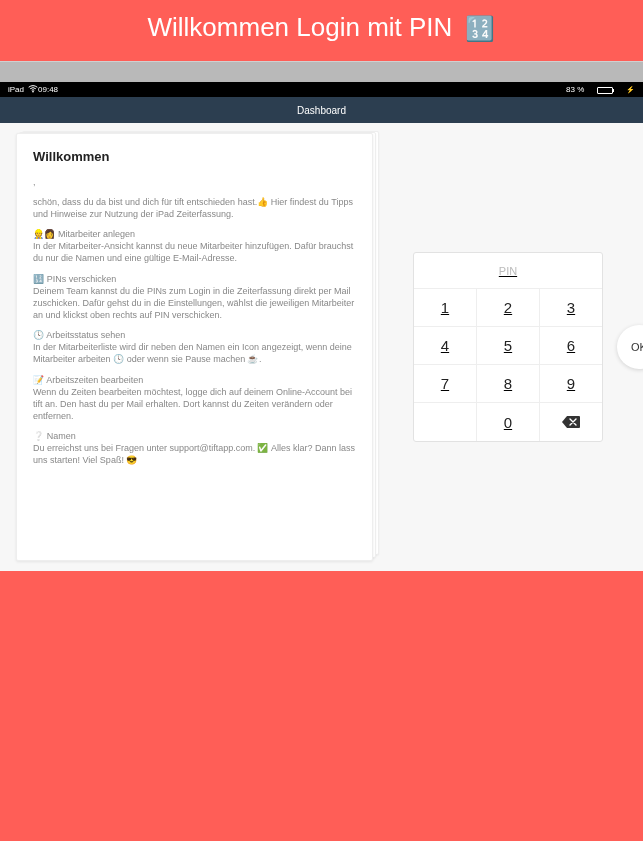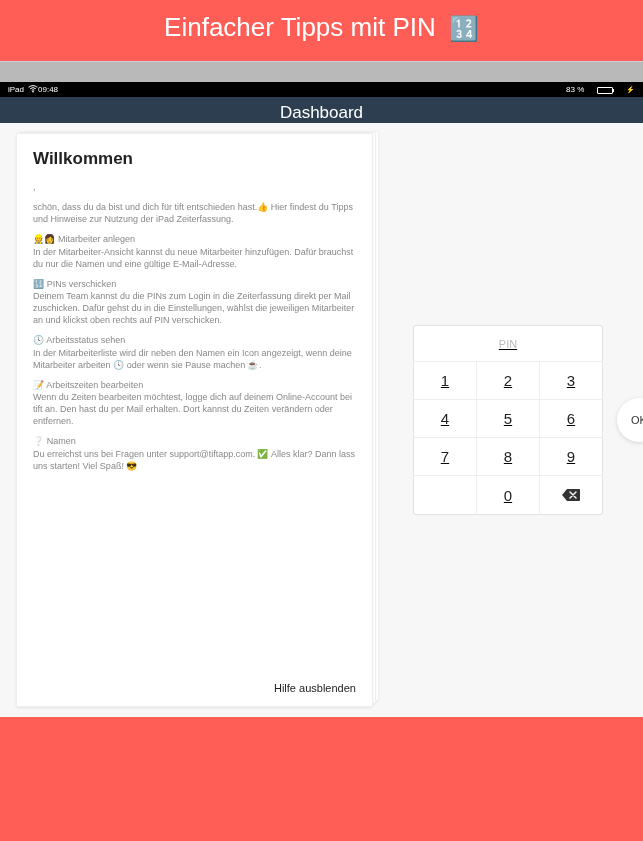--- a/index.html
+++ b/index.html
@@ -20,21 +20,21 @@
       font-weight: 300;
     }
     .hero-emoji {
       display: inline-block;
       vertical-align: middle;
       margin-left: 6px;
       font-size: 24px;
     }
     .tablet-wrap {
       background: #fff;
-      height: 656px;
+      height: 510px;
       position: relative;
       border-top: 1px solid #d0d0d0;
     }
     .gray-band {
       background: #b9b9b9;
       height: 20px;
     }
     .device {
       position: absolute;
       top: 20px;
@@ -74,23 +74,23 @@
     .battery .fill {
       background: #4cd964;
       height: 100%;
       width: 83%;
     }
     .navbar {
       height: 26px;
       background: #2c3e50;
       color: #fff;
       display: flex;
-      align-items: flex-end;
-      justify-content: center;
-      font-size: 17px;
+      align-items: center;
+      justify-content: center;
+      font-size: 10px;
       font-weight: 500;
     }
     .content {
       display: flex;
       height: calc(100% - 41px);
       background: #f7f7f7;
     }
     .left-pane {
       flex: 0 0 58%;
       padding: 10px 0 10px 16px;
@@ -118,21 +118,21 @@
       padding: 14px 16px 10px;
       font-size: 9px;
       line-height: 1.35;
       color: #888;
       box-shadow: 0 1px 3px rgba(0,0,0,0.08);
       display: flex;
       flex-direction: column;
     }
     .card h3 {
       color: #222;
-      font-size: 17px;
+      font-size: 13px;
       font-weight: 600;
       margin-bottom: 10px;
     }
     .card-body { flex: 1; overflow: hidden; }
     .card p { margin-bottom: 8px; }
     .card-footer {
       text-align: right;
       color: #222;
       font-size: 11px;
       font-weight: 400;
@@ -205,21 +205,21 @@
     .backspace-icon svg { display: block; }
     .bottom-space {
       background: #ff5e57;
       height: 273px;
     }
   </style>
 </head>
 <body>
 
 <div class="hero">
-  <span>Einfacher Tipps mit PIN</span>
+  <span>Willkommen Login mit PIN</span>
   <span class="hero-emoji">🔢</span>
 </div>
 
 <div class="tablet-wrap">
   <div class="gray-band"></div>
   <div class="device">
     <div class="statusbar">
       <div class="left">
         <span>iPad</span>
         <span>
@@ -265,21 +265,20 @@
               </p>
               <p>
                 <span>📝 Arbeitszeiten bearbeiten</span><br>
                 <span>Wenn du Zeiten bearbeiten möchtest, logge dich auf deinem Online-Account bei tift an. Den hast du per Mail erhalten. Dort kannst du Zeiten verändern oder entfernen.</span>
               </p>
               <p>
                 <span>❔ Namen</span><br>
                 <span>Du erreichst uns bei Fragen unter support@tiftapp.com. ✅ Alles klar? Dann lass uns starten! Viel Spaß! 😎</span>
               </p>
             </div>
-            <div class="card-footer">Hilfe ausblenden</div>
           </div>
         </div>
       </div>
 
       <div class="right-pane">
         <div class="keypad">
           <div class="pin-display">PIN</div>
           <div class="key-row">
             <div class="key">1</div>
             <div class="key">2</div>

